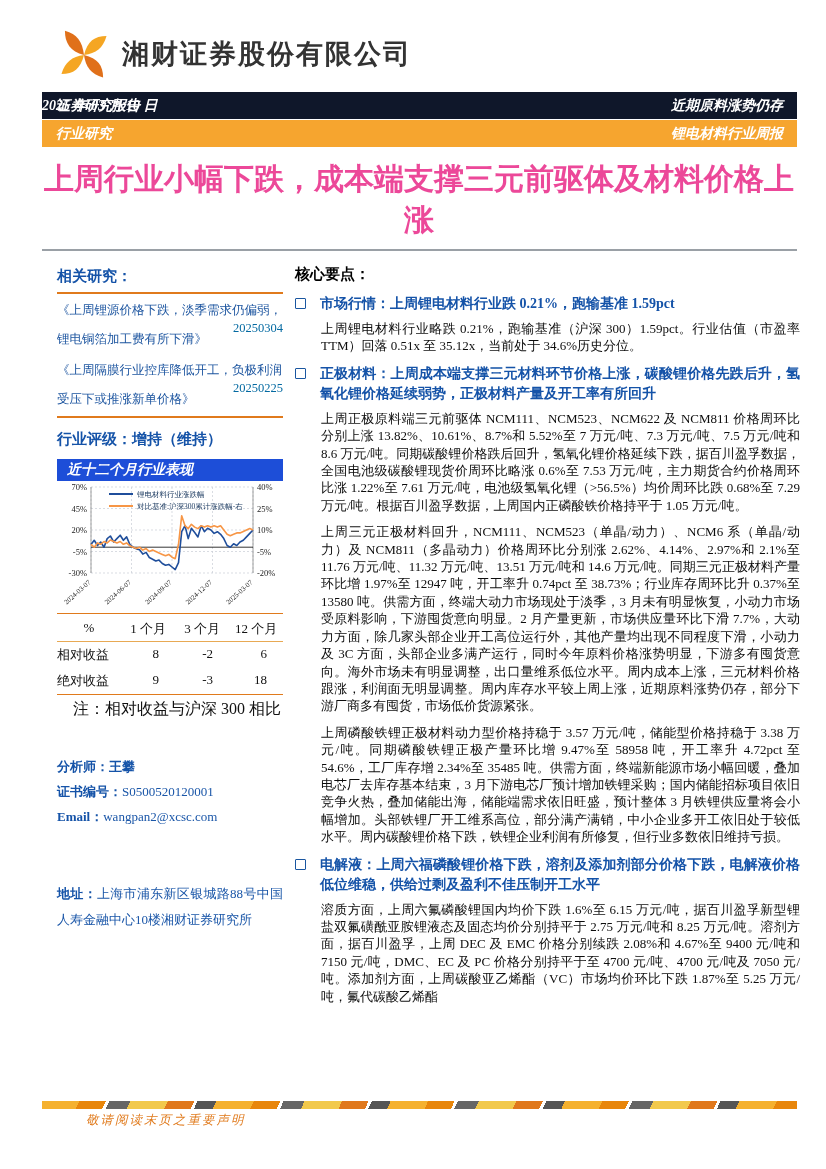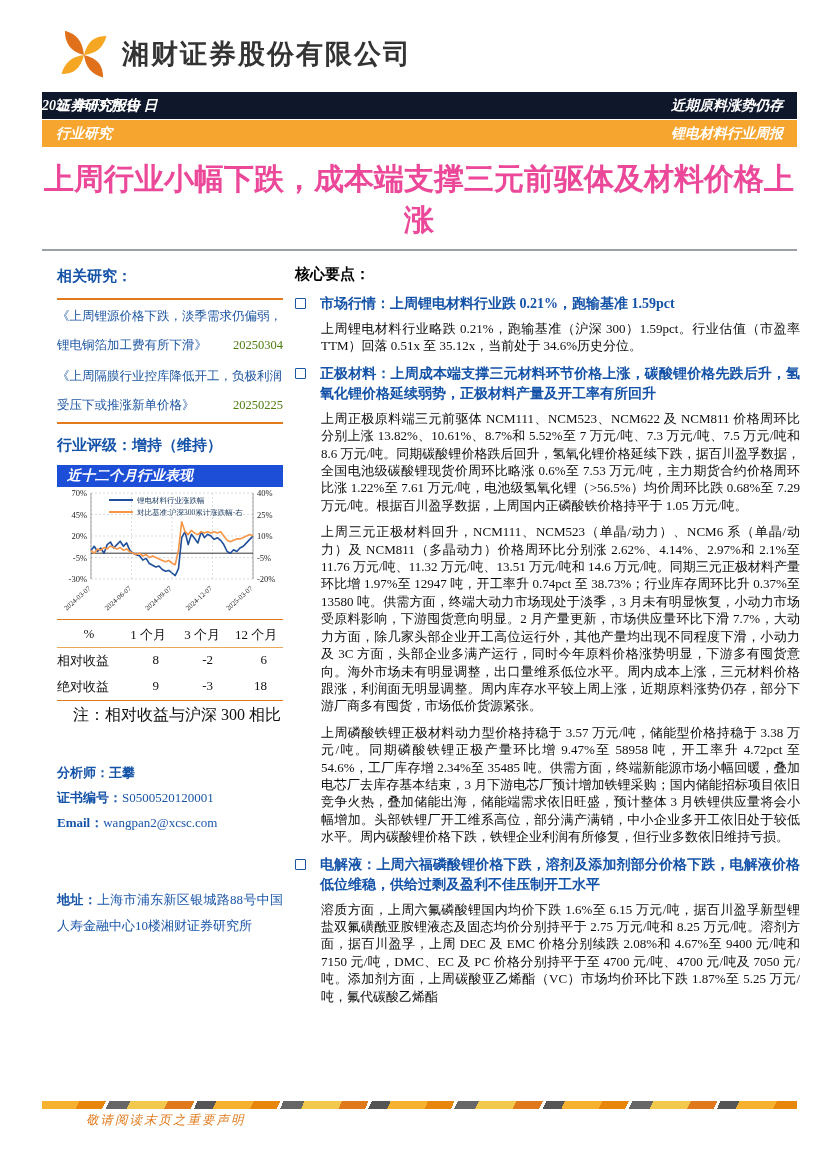--- a/index.html
+++ b/index.html
@@ -29,25 +29,25 @@
   .doc-title { text-align:center; font-size:30px; font-weight:bold; color:#ec4899;
                margin:12px 30px 8px 42px; font-family:"Liberation Sans","DejaVu Sans",sans-serif; }
   .title-rule { border:none; border-top:2px solid #9aa0a6; margin:0 29px 0 42px; }
 
   
   .columns { display:flex; padding:14px 26px 0 57px; gap:12px; }
   .sidebar { width:226px; flex:0 0 auto; }
   .main { flex:1; min-width:0; }
 
   
-  .side-h { color:#1553a8; font-size:15px; font-weight:bold; margin:2px 0 12px; }
+  .side-h { color:#1553a8; font-size:15px; font-weight:bold; margin:2px 0 6px; }
   .orule { border:none; border-top:2px solid #e07a1c; }
   .orule.thin { border-top-width:1.5px; }
   .rel-item { position:relative; color:#1e56a0; font-size:12.5px; line-height:29px; margin:2px 0; }
-  .rel-date { position:absolute; right:0; bottom:0; color:#4d7c0f; }
+  .rel-date { position:absolute; right:0; bottom:11px; color:#0369a1; }
   .rating { margin:12px 0 10px; }
 
   .chart-box { margin-top:2px; }
   .chart-head { background:#1d4ed8; color:#fff; font-weight:bold; font-style:italic;
                 font-size:14px; padding:2px 10px; }
   .chart-svg { display:block; width:226px; height:132px; }
 
   .perf { margin-top:2px; font-size:13px; }
   .perf-grid { display:grid; grid-template-columns:64px 1fr 1fr 1fr; }
   .perf-grid .hd { text-align:center; padding:4px 0 3px; border-bottom:1px solid #e8a954; }

